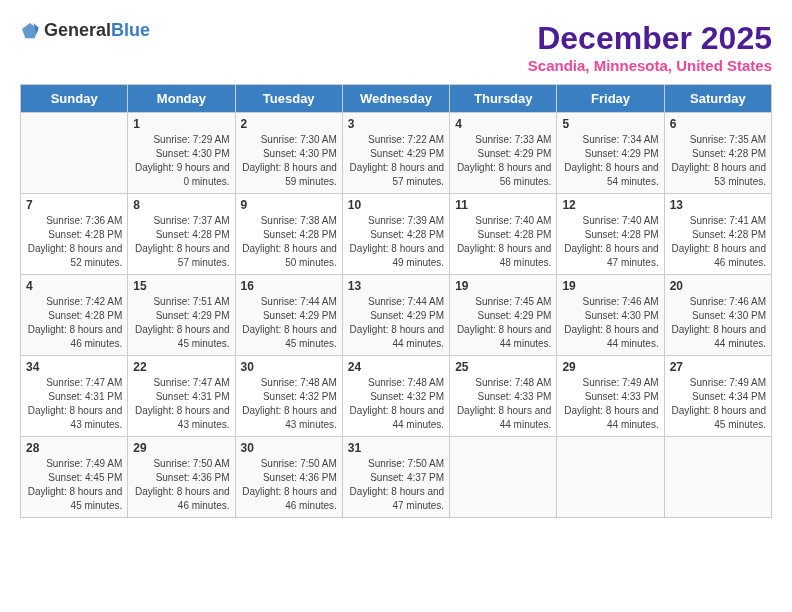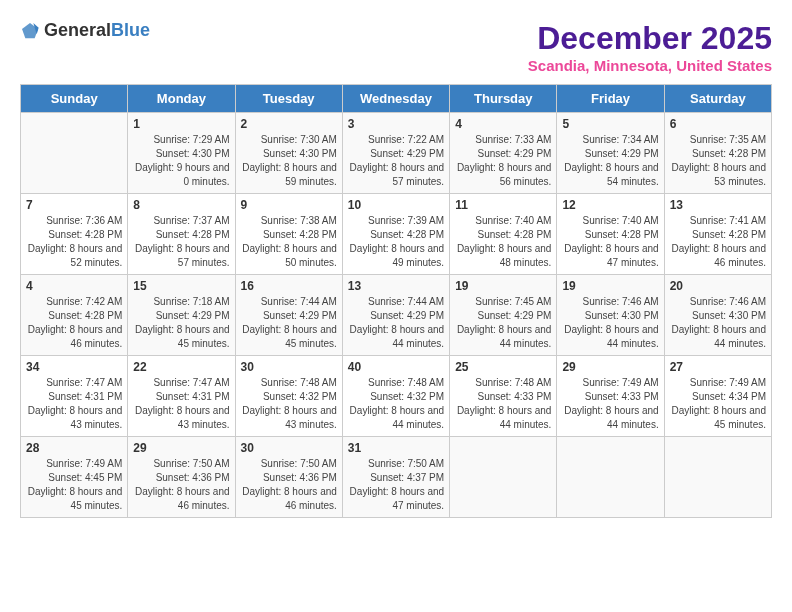--- a/index.html
+++ b/index.html
@@ -228,21 +228,21 @@
           <span class="day-number">4</span>
           <div class="day-info">
             <div>Sunrise: 7:42 AM</div>
             <div>Sunset: 4:28 PM</div>
             <div>Daylight: 8 hours and 46 minutes.</div>
           </div>
         </td>
         <td>
           <span class="day-number">15</span>
           <div class="day-info">
-            <div>Sunrise: 7:18 AM</div>
+            <div>Sunrise: 7:51 AM</div>
             <div>Sunset: 4:29 PM</div>
             <div>Daylight: 8 hours and 45 minutes.</div>
           </div>
         </td>
         <td>
           <span class="day-number">16</span>
           <div class="day-info">
             <div>Sunrise: 7:44 AM</div>
             <div>Sunset: 4:29 PM</div>
             <div>Daylight: 8 hours and 45 minutes.</div>
@@ -300,21 +300,21 @@
         </td>
         <td>
           <span class="day-number">30</span>
           <div class="day-info">
             <div>Sunrise: 7:48 AM</div>
             <div>Sunset: 4:32 PM</div>
             <div>Daylight: 8 hours and 43 minutes.</div>
           </div>
         </td>
         <td>
-          <span class="day-number">40</span>
+          <span class="day-number">24</span>
           <div class="day-info">
             <div>Sunrise: 7:48 AM</div>
             <div>Sunset: 4:32 PM</div>
             <div>Daylight: 8 hours and 44 minutes.</div>
           </div>
         </td>
         <td>
           <span class="day-number">25</span>
           <div class="day-info">
             <div>Sunrise: 7:48 AM</div>

